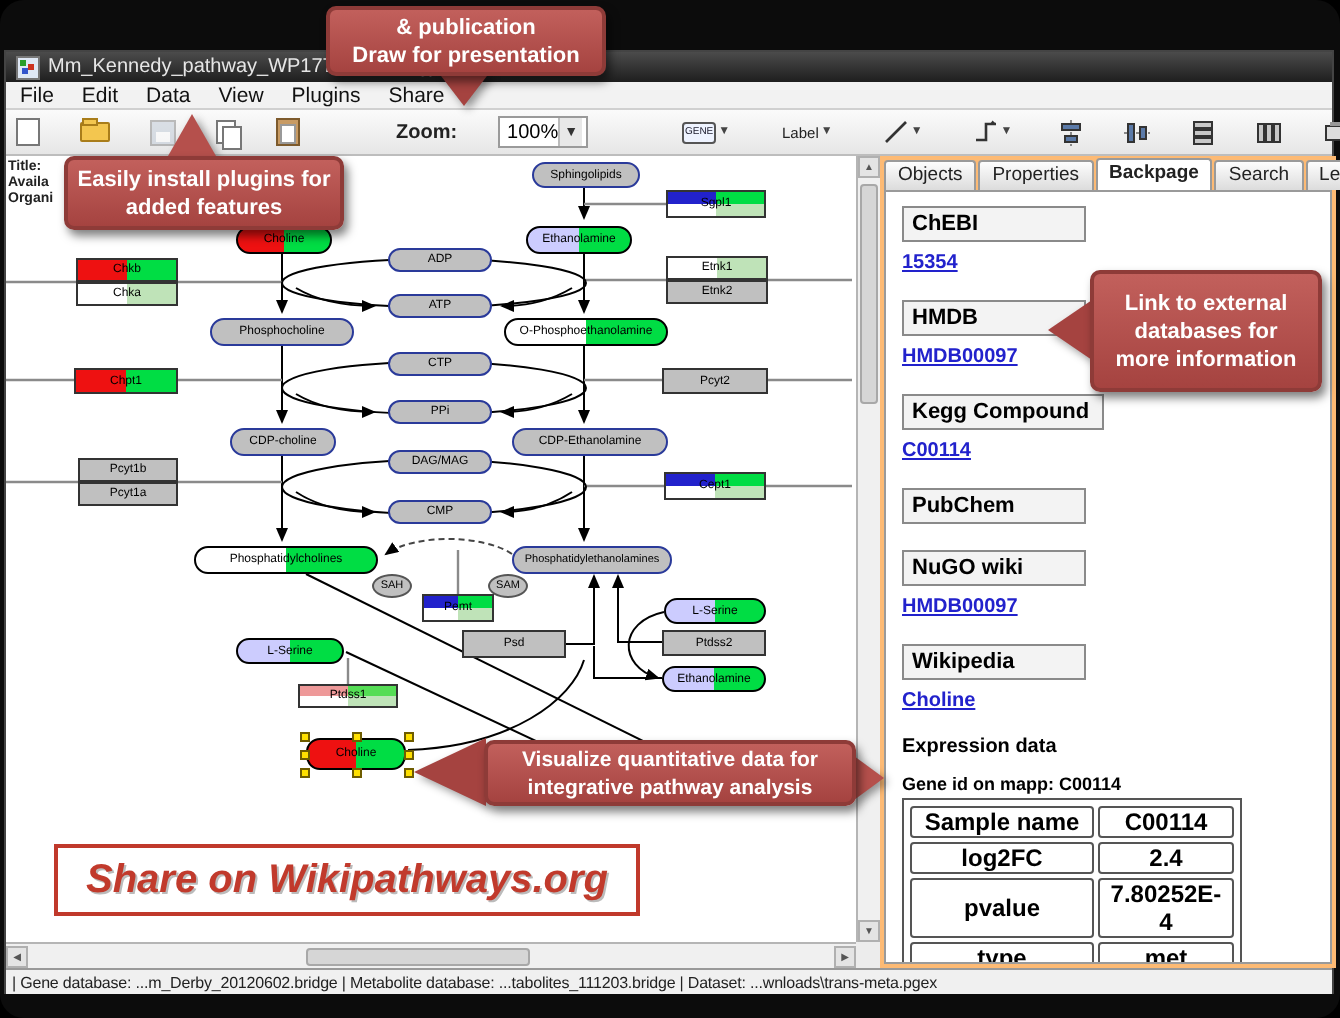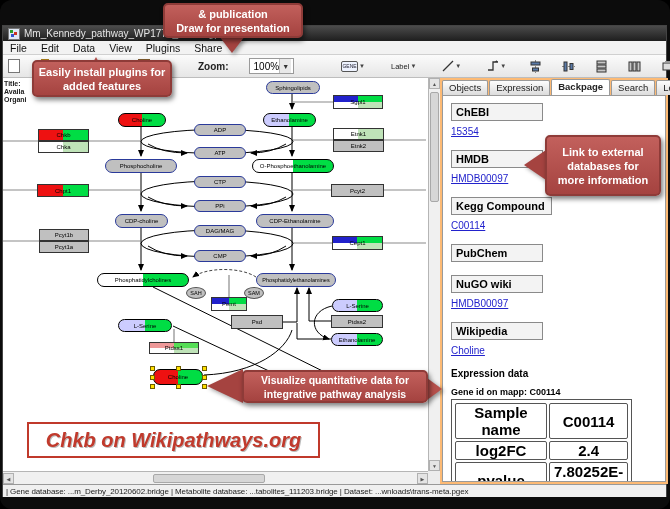--- a/index.html
+++ b/index.html
@@ -52,27 +52,27 @@
   .sb-btn{position:absolute;background:#e4e4e4;border:1px solid #b0b0b0;color:#555;display:flex;align-items:center;justify-content:center;font-size:5px;box-sizing:border-box;}
   .sb-thumb{position:absolute;background:#d6d6d6;border:1px solid #a8a8a8;border-radius:2px;box-sizing:border-box;}
   
   .panel{position:absolute;left:437px;top:52px;width:228px;height:406px;background:#fdba74;box-sizing:border-box;}
   .tabs{position:absolute;left:2px;top:2px;right:2px;height:15px;display:flex;gap:1px;align-items:flex-end;}
   .tab{font-size:9.5px;color:#222;background:linear-gradient(#fdfdfd,#dcdcdc);border:1px solid #9a9a9a;border-bottom:none;border-radius:2px 2px 0 0;padding:1px 6px 2px 6px;}
   .tab.active{background:#fff;font-weight:bold;padding-bottom:3px;}
   .panel-body{position:absolute;left:2px;top:17px;right:2px;bottom:2px;background:#fff;border:1px solid #9a9a9a;overflow:hidden;padding:6px 6px 0 8px;box-sizing:border-box;}
   .bp-section{margin-bottom:12px;}
   .bp-header{display:inline-block;min-width:80px;border:1px solid #8a8a8a;background:#f3f3f3;font-size:11px;font-weight:bold;color:#000;padding:2px 6px 2px 4px;}
-  .bp-value{margin-top:5px;font-size:10px;font-weight:normal;color:#000;}
+  .bp-value{margin-top:5px;font-size:10px;font-weight:bold;color:#000;}
   .bp-value.link{color:#2222cc;text-decoration:underline;}
   .exp-title{font-size:10px;font-weight:bold;margin:4px 0 8px 0;}
   .geneid{font-size:9px;font-weight:bold;margin-bottom:2px;}
   .exp-table-wrap{display:inline-block;border:1px solid #555;padding:1px;}
   table.exp{border-collapse:separate;border-spacing:2px;}
-  table.exp td{border:1px solid #555;border-radius:2px;font-size:15px;font-weight:bold;text-align:center;height:13px;padding:0 4px;}
+  table.exp td{border:1px solid #555;border-radius:2px;font-size:12px;font-weight:bold;text-align:center;height:13px;padding:0 4px;}
   td.c1{width:82px;} td.c2{width:58px;}
   
   .statusbar{position:absolute;left:0;top:458px;width:100%;height:13px;background:#f0f0f0;border-top:1px solid #999;font-size:8px;color:#222;line-height:13px;padding-left:3px;box-sizing:border-box;white-space:nowrap;letter-spacing:-0.1px;}
   
   .callout{position:absolute;background:linear-gradient(#c2605c,#a54340);border:2px solid #8e3b38;border-radius:5px;color:#fff;font-weight:bold;font-size:11px;text-align:center;box-shadow:2px 3px 5px rgba(0,0,0,.5);z-index:60;box-sizing:border-box;display:flex;flex-direction:column;justify-content:center;line-height:14px;}
   .ctri{position:absolute;width:0;height:0;z-index:59;filter:drop-shadow(2px 2px 2px rgba(0,0,0,.4));}
   
   .banner{position:absolute;left:27px;top:422px;width:293px;height:36px;background:#fff;border:2px solid #c0392b;z-index:40;display:flex;align-items:center;justify-content:center;box-sizing:border-box;}
   .banner span{font-size:20px;font-weight:bold;font-style:italic;color:#c13a2c;text-shadow:1px 1px 0 #bbb;white-space:nowrap;}
 </style>
@@ -284,21 +284,21 @@
     </div>
     <div class="hscroll">
       <span class="sb-btn" style="left:0;top:1px;width:11px;height:11px;">◀</span>
       <span class="sb-thumb" style="left:150px;top:2px;width:112px;height:9px;"></span>
       <span class="sb-btn" style="right:0;top:1px;width:11px;height:11px;">▶</span>
     </div>
 
     <div class="panel">
       <div class="tabs" id="tabs">
           <div class="tab">Objects</div>
-          <div class="tab">Expression</div>
+          <div class="tab">Properties</div>
           <div class="tab active">Backpage</div>
           <div class="tab">Search</div>
           <div class="tab">Legend</div>
         </div>
       <div class="panel-body">
         <div id="bp-sections">
             <div class="bp-section"><div class="bp-header">ChEBI</div><div class="bp-value link">15354</div></div>
             <div class="bp-section"><div class="bp-header">HMDB</div><div class="bp-value link">HMDB00097</div></div>
             <div class="bp-section"><div class="bp-header">Kegg Compound</div><div class="bp-value link">C00114</div></div>
             <div class="bp-section"><div class="bp-header">PubChem</div></div>
@@ -334,36 +334,36 @@
 
     <div class="statusbar">| Gene database: ...m_Derby_20120602.bridge | Metabolite database: ...tabolites_111203.bridge | Dataset: ...wnloads\trans-meta.pgex</div>
   </div>
 
   <div class="callout" style="left:163px;top:3px;width:140px;height:35px;">
     <span>&amp; publication</span>
       <span>Draw for presentation</span>
   </div>
   <div class="ctri" style="left:219px;top:36px;border-left:13px solid transparent;border-right:13px solid transparent;border-top:17px solid #a54340;"></div>
 
-  <div class="callout" style="left:32px;top:60px;width:140px;height:37px;">
+  <div class="callout" style="left:32px;top:78px;width:140px;height:37px;">
     <span>Easily install plugins for</span>
       <span>added features</span>
   </div>
   <div class="ctri" style="left:84px;top:57px;border-left:12px solid transparent;border-right:12px solid transparent;border-bottom:21px solid #b5504c;"></div>
 
   <div class="callout" style="left:545px;top:135px;width:116px;height:61px;">
     <span>Link to external</span>
       <span>databases for</span>
       <span>more information</span>
   </div>
   <div class="ctri" style="left:524px;top:150px;border-top:15px solid transparent;border-bottom:15px solid transparent;border-right:22px solid #a54340;"></div>
 
   <div class="callout" style="left:242px;top:370px;width:186px;height:33px;font-size:10.5px;">
     <span>Visualize quantitative data for</span>
       <span>integrative pathway analysis</span>
   </div>
   <div class="ctri" style="left:207px;top:369px;border-top:17px solid transparent;border-bottom:17px solid transparent;border-right:36px solid #a54340;"></div>
   <div class="ctri" style="left:427px;top:378px;border-top:11px solid transparent;border-bottom:11px solid transparent;border-left:15px solid #b5504c;"></div>
 
   <div class="banner">
-    <span>Chkb on Wikipathways.org</span>
+    <span>Share on Wikipathways.org</span>
   </div>
 </div>
 
 </body></html>

